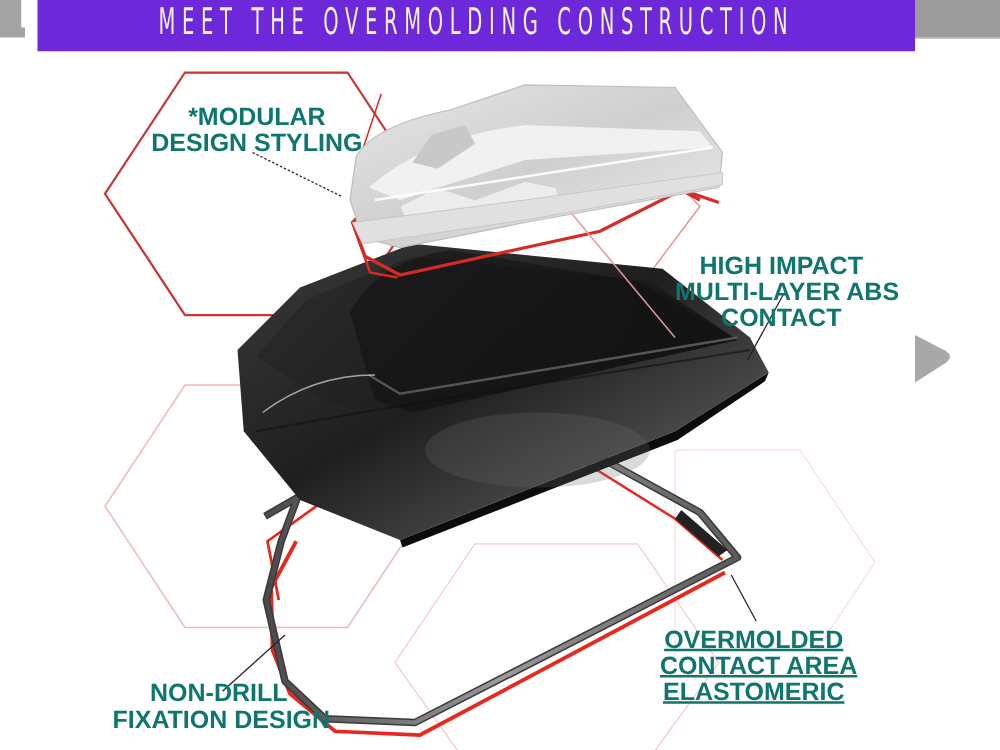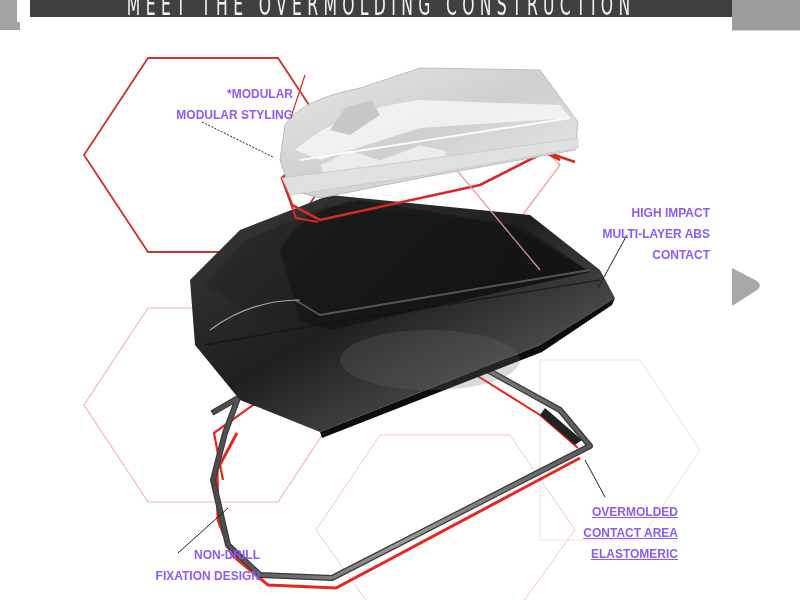--- a/index.html
+++ b/index.html
@@ -13,44 +13,44 @@
       background: #a3a3a3;
     }
     .topbar-left .tick {
       position: absolute; right: 0; top: 0; width: 3px; height: 22px; background: #fff;
     }
     .topbar-right {
       position: absolute; left: 732px; top: 0; width: 68px; height: 30px;
       background: #9c9c9c; border-bottom: 1px solid #cfcfcf;
     }
     .banner {
-      position: absolute; left: 30px; top: 0; width: 702px; height: 17px;
-      background: #404040;
+      position: absolute; left: 30px; top: 0; width: 702px; height: 41px;
+      background: #6d28d9;
       display: flex; align-items: center; justify-content: center;
     }
     .banner-title {
       color: #f2f2f2;
       font-family: "DejaVu Sans Condensed", "DejaVu Sans", sans-serif;
       font-weight: normal;
       font-size: 28px;
       letter-spacing: 8.6px;
       transform: scaleX(0.62) scaleY(1.05);
       white-space: nowrap;
       line-height: 31px;
       margin-top: -6px;
     }
     svg.art { position: absolute; left: 0; top: 0; }
     .label {
       position: absolute;
       font-family: "Liberation Sans", sans-serif;
       font-weight: bold;
-      font-size: 12px;
+      font-size: 20px;
       line-height: 21px;
-      color: #8b5cf6;
-      text-align: right;
+      color: #0f766e;
+      text-align: center;
       white-space: nowrap;
     }
     .label span { display: block; }
     .next-arrow {
       position: absolute; left: 730px; top: 266px; width: 34px; height: 42px; cursor: pointer;
     }
   </style>
 </head>
 <body>
 
@@ -136,21 +136,21 @@
   <g fill="none" stroke="#222" stroke-width="1">
     <line x1="202" y1="122" x2="273" y2="157" stroke-dasharray="2,1.5"></line>
     <line x1="627" y1="235" x2="598" y2="288"></line>
     <line x1="585" y1="460" x2="605" y2="497"></line>
     <line x1="228" y1="508" x2="178" y2="553"></line>
   </g>
 </svg>
 
 <div class="label" style="left:118px; top:84px; width:175px;">
   <span>*MODULAR</span>
-  <span>MODULAR STYLING</span>
+  <span>DESIGN STYLING</span>
 </div>
 
 <div class="label" style="left:540px; top:185px; width:170px;margin-top:18px;">
   <span>HIGH IMPACT</span>
   <span>MULTI-LAYER ABS</span>
   <span>CONTACT</span>
 </div>
 
 <div class="label" style="left:528px; top:502px; width:150px;text-decoration:underline;">
   <span>OVERMOLDED</span>

